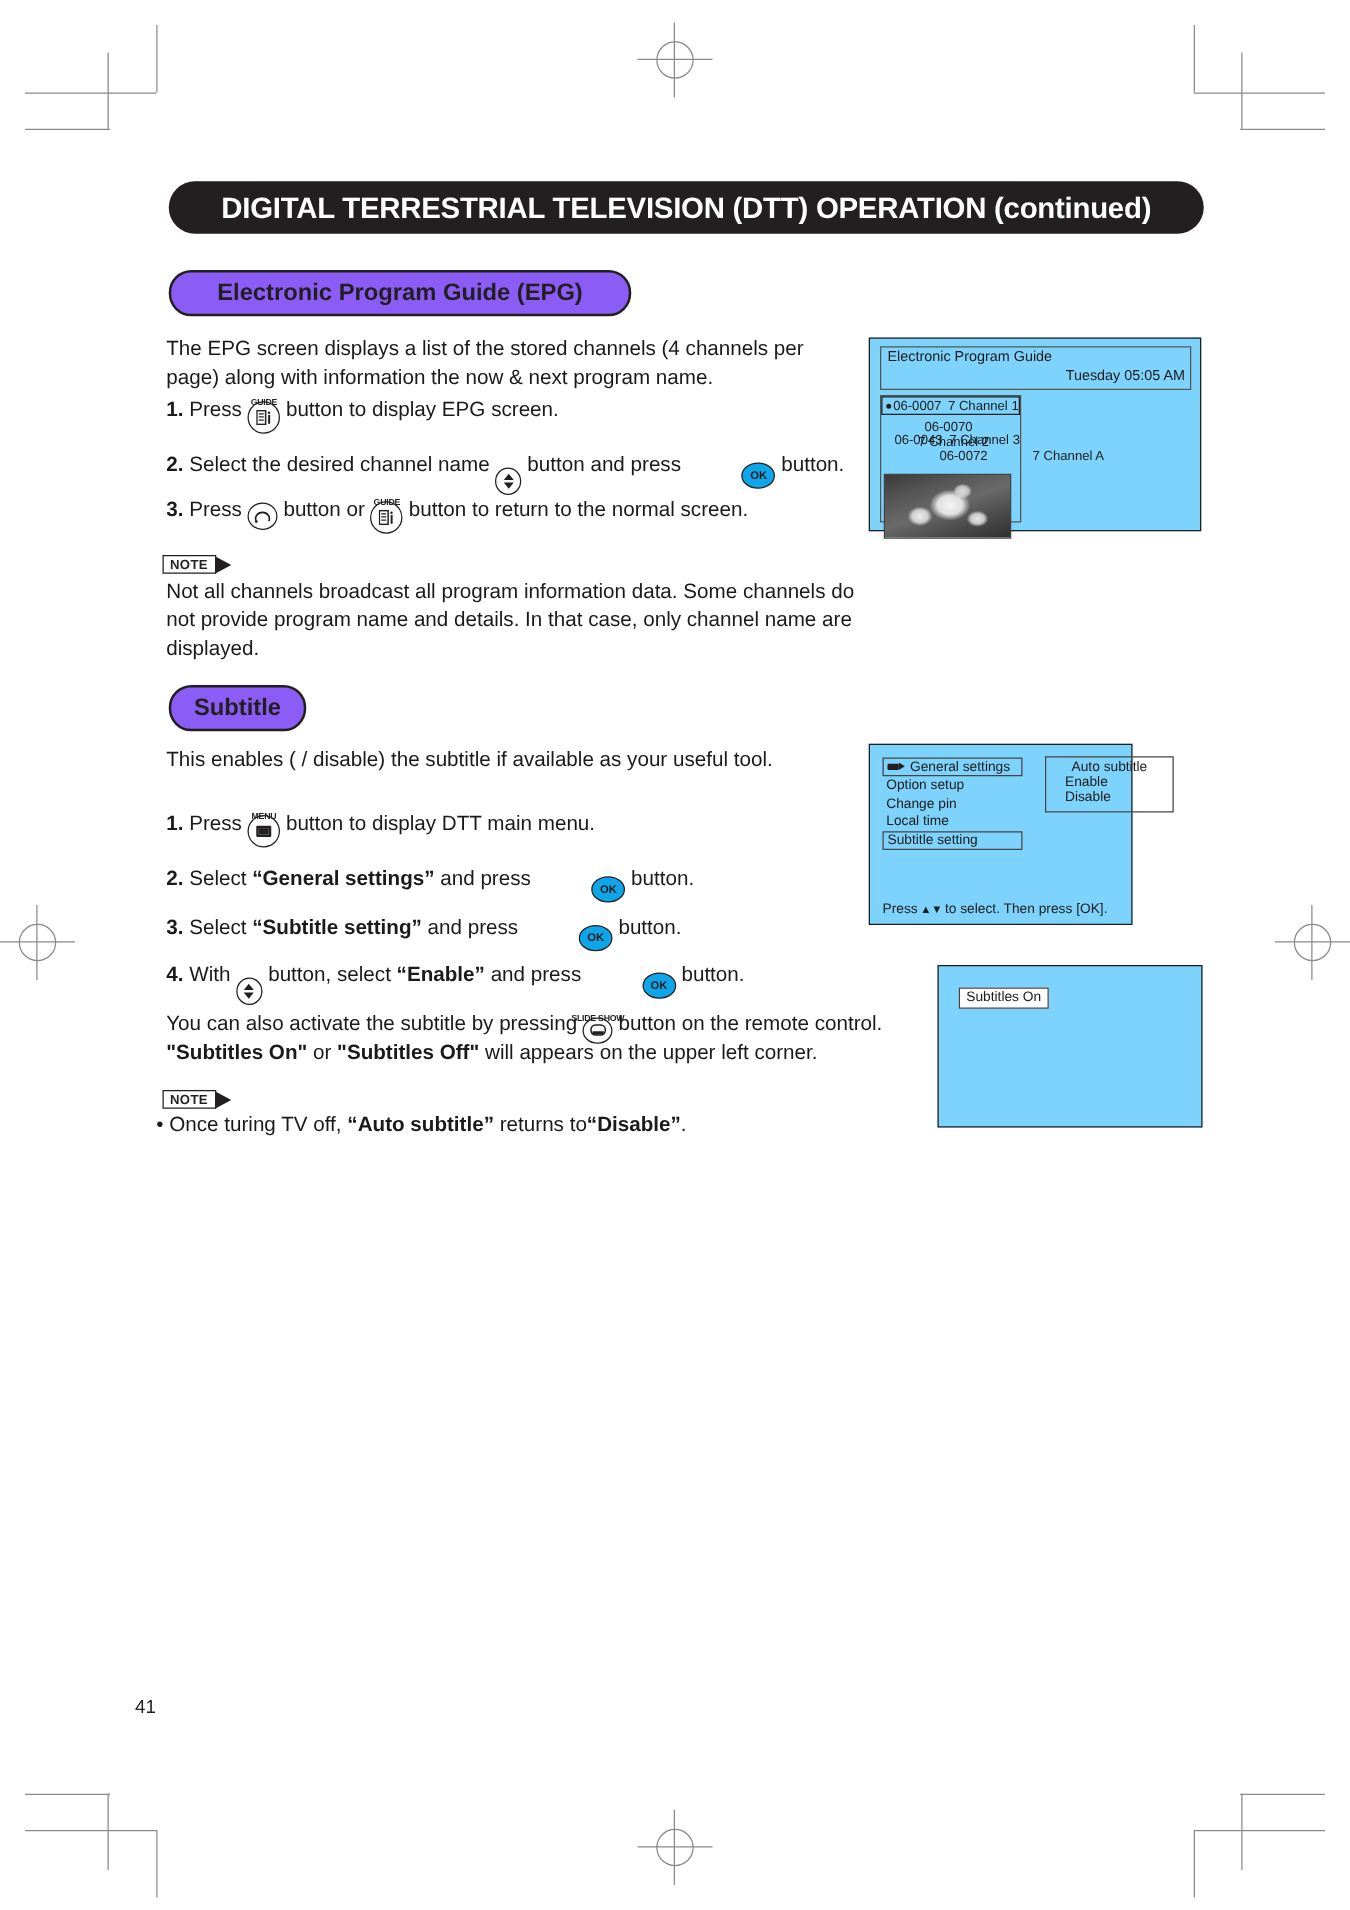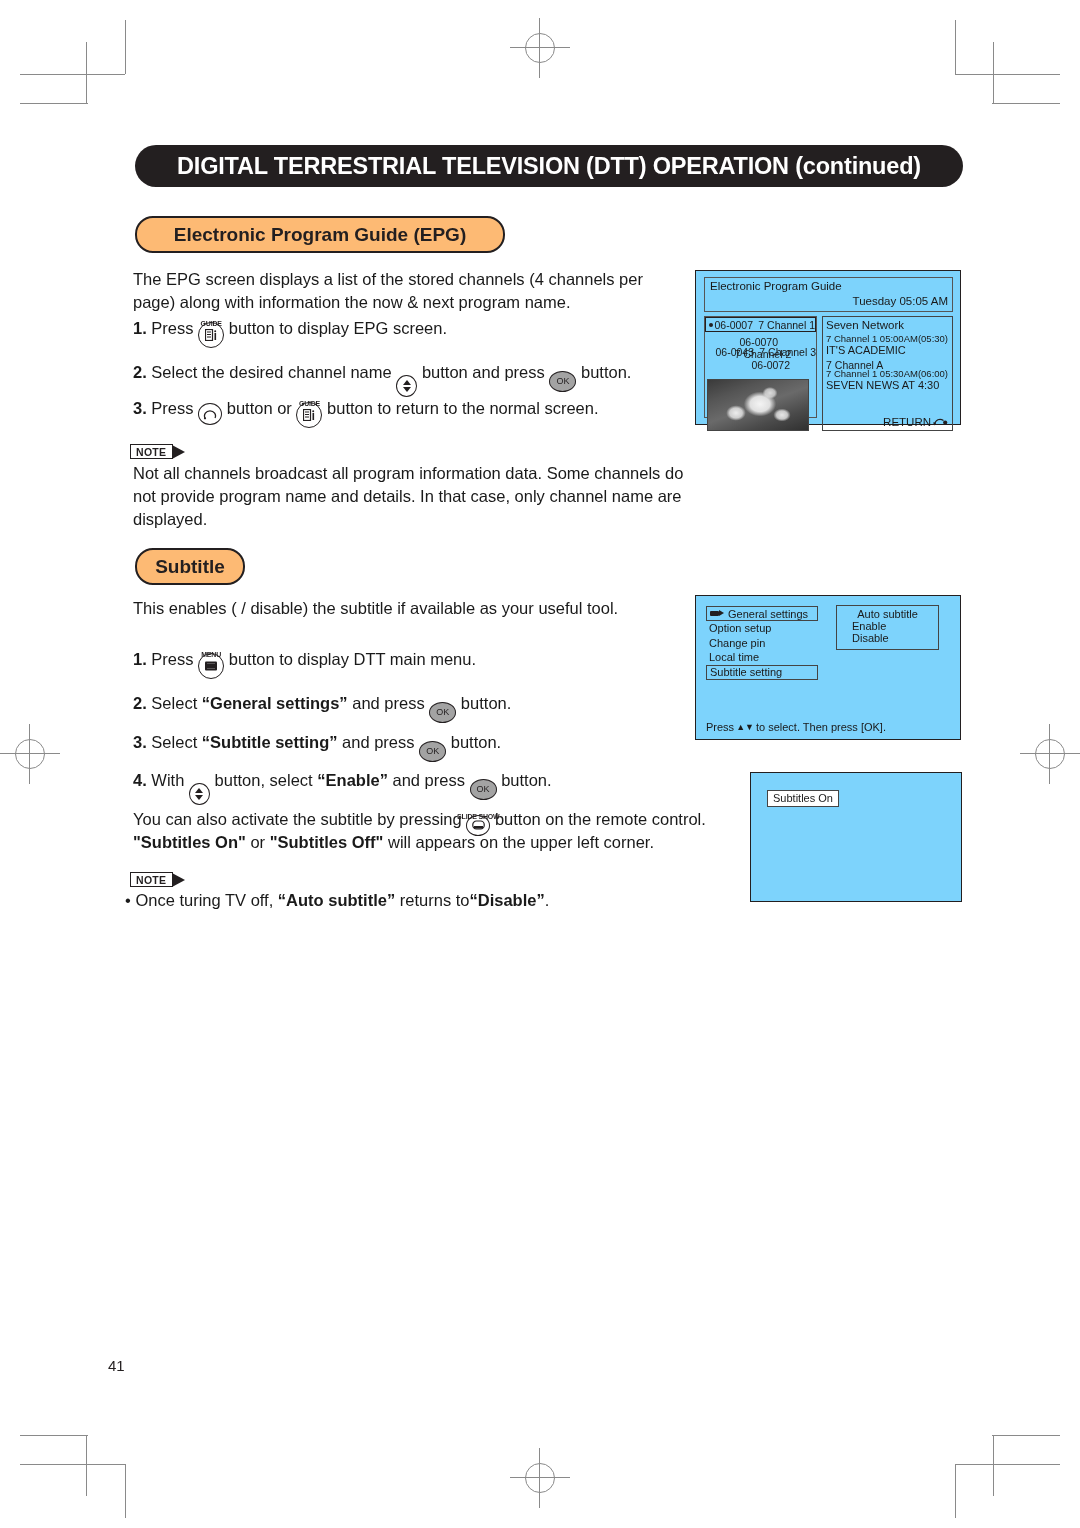--- a/index.html
+++ b/index.html
@@ -45,21 +45,21 @@
     font-weight: bold;
     letter-spacing: -0.2px;
     white-space: nowrap;
   }
 
   
   .section-pill {
     position: absolute;
     border: 2.5px solid #231f20;
     border-radius: 18px;
-    background: #fdba74;
+    background: #8b5cf6;
     display: flex; align-items: center; justify-content: center;
     box-sizing: border-box;
   }
   .section-pill .txt {
     font-size: 19px; font-weight: bold; color: #231f20;
     white-space: nowrap;
   }
 
   
   .para {
@@ -112,22 +112,23 @@
     box-sizing: border-box;
     display: flex; align-items: center; justify-content: center;
     background: #fff;
   }
   .btn-ok {
     width: 27px; height: 21px;
     border: 1.6px solid #231f20;
     border-radius: 50%;
     box-sizing: border-box;
     display: flex; align-items: center; justify-content: center;
-    font-size: 9px; font-weight: normal; color: #231f20;
-    background: #a3a3a3;
+    font-size: 9px; font-weight: bold; color: #231f20;
+    background: #0ea5e9;
+    margin-left: 44px;
   }
   .btn-updown {
     width: 21px; height: 22px;
     border: 1.6px solid #231f20;
     border-radius: 50%;
     box-sizing: border-box;
     display: flex; flex-direction: column;
     align-items: center; justify-content: center;
     gap: 2px; background: #fff;
   }
@@ -445,35 +446,20 @@
     </div>
     <div class="epg-ch-row" style="padding-left:5px;gap:36px;">
       <span class="epg-bullet hidden"></span>
       <span class="epg-ch-num">06-0072</span>
       <span class="epg-ch-name">7 Channel A</span>
     </div>
   </div>
 
   <div id="epg-thumb"></div>
 
-  <div id="epg-info">
-    <div id="epg-network">Seven Network</div>
-    <div class="epg-prog-time">7 Channel 1   05:00AM(05:30)</div>
-    <div class="epg-prog-name">IT'S ACADEMIC</div>
-    <div class="epg-prog-time" style="margin-top:12px;">7 Channel 1   05:30AM(06:00)</div>
-    <div class="epg-prog-name">SEVEN NEWS AT 4:30</div>
-    <div id="epg-return">
-      <span>RETURN</span>
-      <svg width="16" height="11" viewBox="0 0 16 11" style="margin-bottom:1px;">
-        <path d="M2.5 9 C3 3.5 8 2 11.5 4.5" fill="none" stroke="#231f20" stroke-width="1.2"></path>
-        <path d="M1 6.5 L2.5 9.6 L4.2 6.6 Z" fill="#231f20"></path>
-        <circle cx="13.2" cy="6.5" r="2.1" fill="#231f20"></circle>
-      </svg>
-    </div>
-  </div>
 </div>
 
 <div class="section-pill" style="left:135px; top:548px; width:110px; height:37px;">
   <span class="txt">Subtitle</span>
 </div>
 
 <div class="para" style="left:133px; top:597px; width:560px;">
   <span>This enables ( / disable) the subtitle if available as your useful tool.</span>
 </div>
 
@@ -559,21 +545,21 @@
   <span class="arrow"></span>
 </div>
 
 <div class="para" style="left:125px; top:889px; width:570px;">
   <span>•</span>
   <span>Once turing TV off,</span>
   <b>“Auto subtitle”</b>
   <span>returns to</span><b>“Disable”</b><span>.</span>
 </div>
 
-<div class="tv-screen" style="left:695px; top:595px; width:266px; height:145px;">
+<div class="tv-screen" style="left:695px; top:595px; width:211px; height:145px;">
   <div id="gs-menu">
     <div class="gs-item boxed">
       <span class="gs-arrow-icon"></span>
       <span>General settings</span>
     </div>
     <div class="gs-item">
       <span>Option setup</span>
     </div>
     <div class="gs-item">
       <span>Change pin</span>

